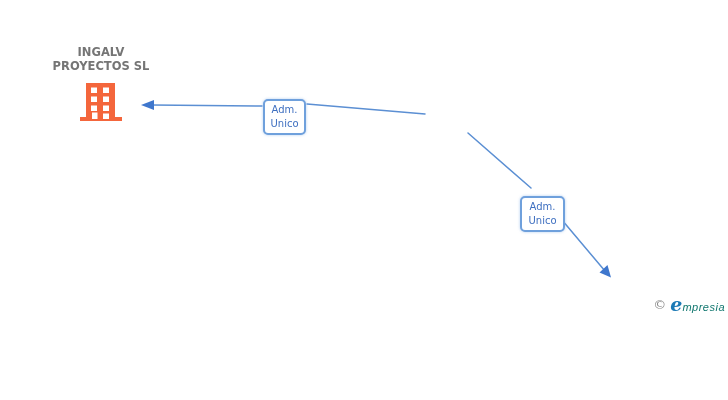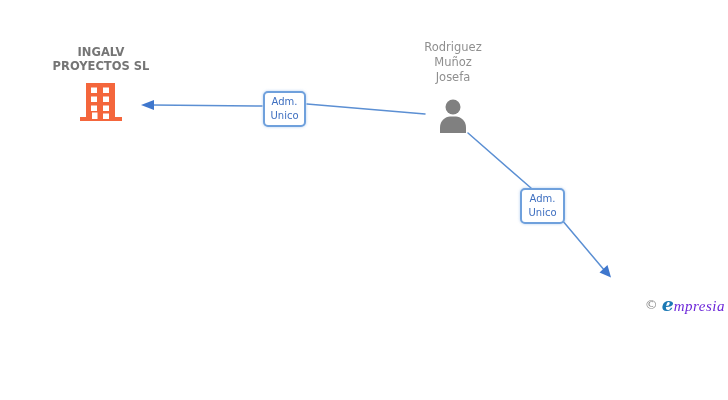--- a/index.html
+++ b/index.html
@@ -55,20 +55,21 @@
     box-shadow: 0 0 3px rgba(130, 175, 230, 0.6);
     color: #3e6fc0;
     font-size: 10px;
     line-height: 14px;
     text-align: center;
     white-space: pre-line;
     display: flex;
     align-items: center;
     justify-content: center;
     padding: 16px 3px;
+    margin-top: 8px;
   }
   .brand {
     position: absolute;
     right: 3px;
     bottom: 6px;
     cursor: pointer;
     white-space: nowrap;
   }
   .brand .copy {
     color: #8a8a8a;
@@ -78,24 +79,24 @@
     margin-right: 4px;
   }
   .brand .brand-e {
     font-family: "DejaVu Serif", serif;
     font-style: italic;
     font-weight: bold;
     color: #1b79b5;
     font-size: 19px;
   }
   .brand .brand-rest {
-    font-family: Liberation Serif, serif;
+    font-family: Liberation Sans, sans-serif;
     font-style: italic;
-    color: #6d28d9;
-    font-size: 15px;
+    color: #0f766e;
+    font-size: 11px;
     letter-spacing: 0.5px;
   }
 </style>
 </head>
 <body>
 
 <div class="canvas">
 
   <svg class="connectors" width="728" height="400" viewBox="0 0 728 400">
     <g stroke="#5b8fd3" stroke-width="1.5" fill="none" stroke-linecap="round">
@@ -122,29 +123,20 @@
         <rect x="11" y="13.5" width="6" height="5.5"></rect>
         <rect x="23" y="13.5" width="6" height="5.5"></rect>
         <rect x="11" y="22.5" width="6" height="5.5"></rect>
         <rect x="23" y="22.5" width="6" height="5.5"></rect>
         <rect x="12" y="29.5" width="5.5" height="6.5"></rect>
         <rect x="23" y="30.5" width="6" height="5.5"></rect>
       </g>
     </svg>
   </div>
 
-  <div class="node" style="left:395px; top:40px; width:116px;">
-    <div class="nlabel">Rodriguez
-Muñoz
-Josefa</div>
-    <svg class="icon person-gap" width="28" height="34" viewBox="0 0 28 34" fill="#808080">
-      <circle cx="14" cy="8" r="7.5"></circle>
-      <path d="M1,34 L1,28.5 C1,21.5 6.5,17.5 11,17.5 L17,17.5 C21.5,17.5 27,21.5 27,28.5 L27,34 Z"></path>
-    </svg>
-  </div>
 
 
   <div class="edge-label" style="left:263px; top:91px; width:43px; height:34px;">Adm.
 Unico</div>
 
   <div class="edge-label" style="left:520px; top:188px; width:45px; height:32px;">Adm.
 Unico</div>
 
   <div class="brand">
     <span class="copy">©</span><span class="brand-e">e</span><span class="brand-rest">mpresia</span>

